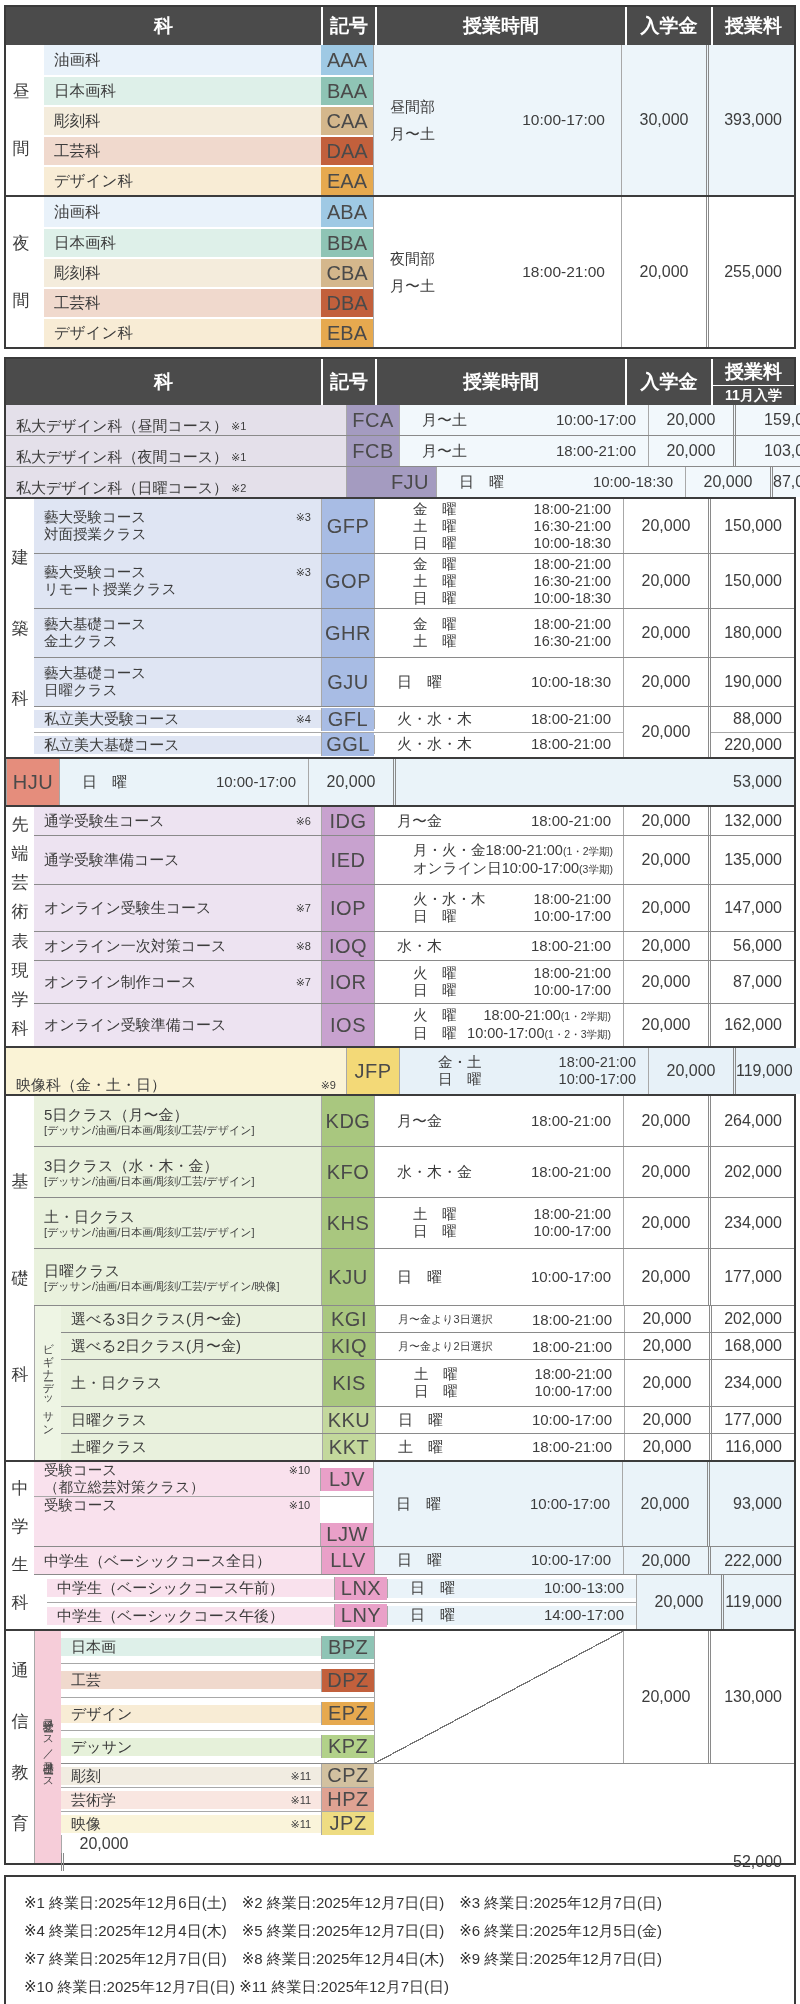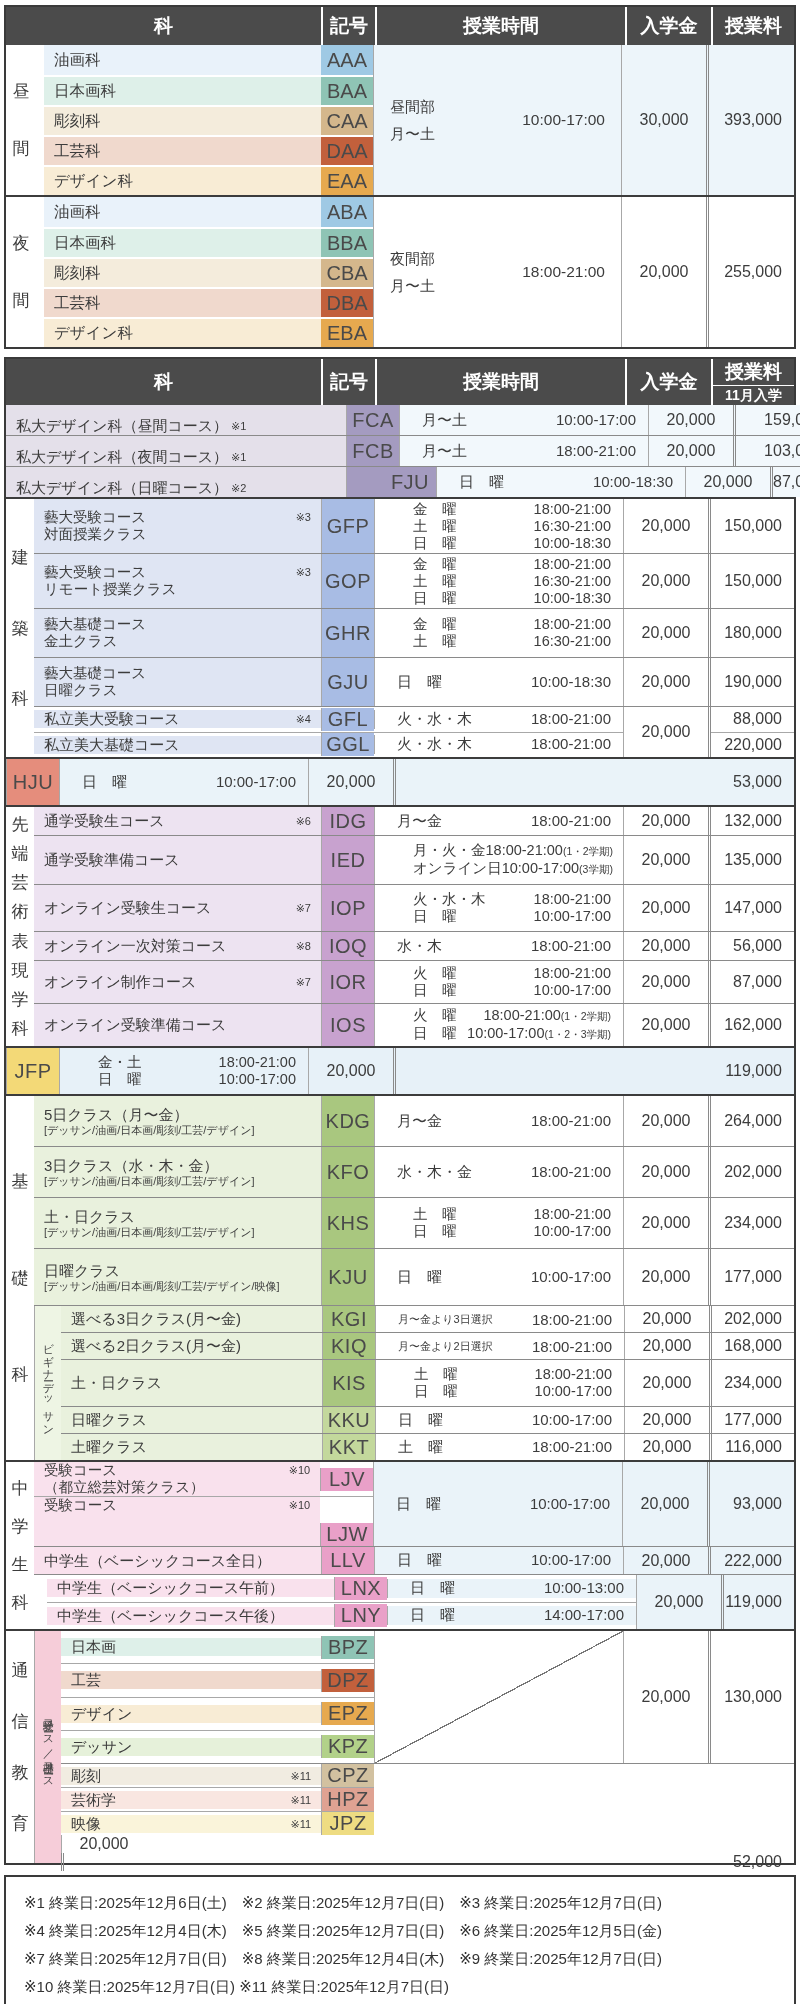--- a/index.html
+++ b/index.html
@@ -518,20 +518,26 @@
               </div>
             </div>
             <div class="admcell">20,000</div>
             <div class="tuicell">162,000</div>
           </div>
         </div>
       </div>
       <div class="section">
         <div class="units">
           <div class="unit" style="height: 46px;">
+            <div class="lblcell w-full" style="background: rgb(250, 243, 214);">
+              <div class="l1">
+                <span>映像科（金・土・日）</span>
+                <span class="note">※9</span>
+              </div>
+            </div>
             <div class="codecell" style="background: rgb(243, 217, 119);">JFP</div>
             <div class="timecell multi" style="background: rgb(231, 241, 248);">
               <div class="tline">
                 <span class="day">金・土</span>
                 <span class="tm">18:00-21:00</span>
               </div>
               <div class="tline">
                 <span class="day">日　曜</span>
                 <span class="tm">10:00-17:00</span>
               </div>

